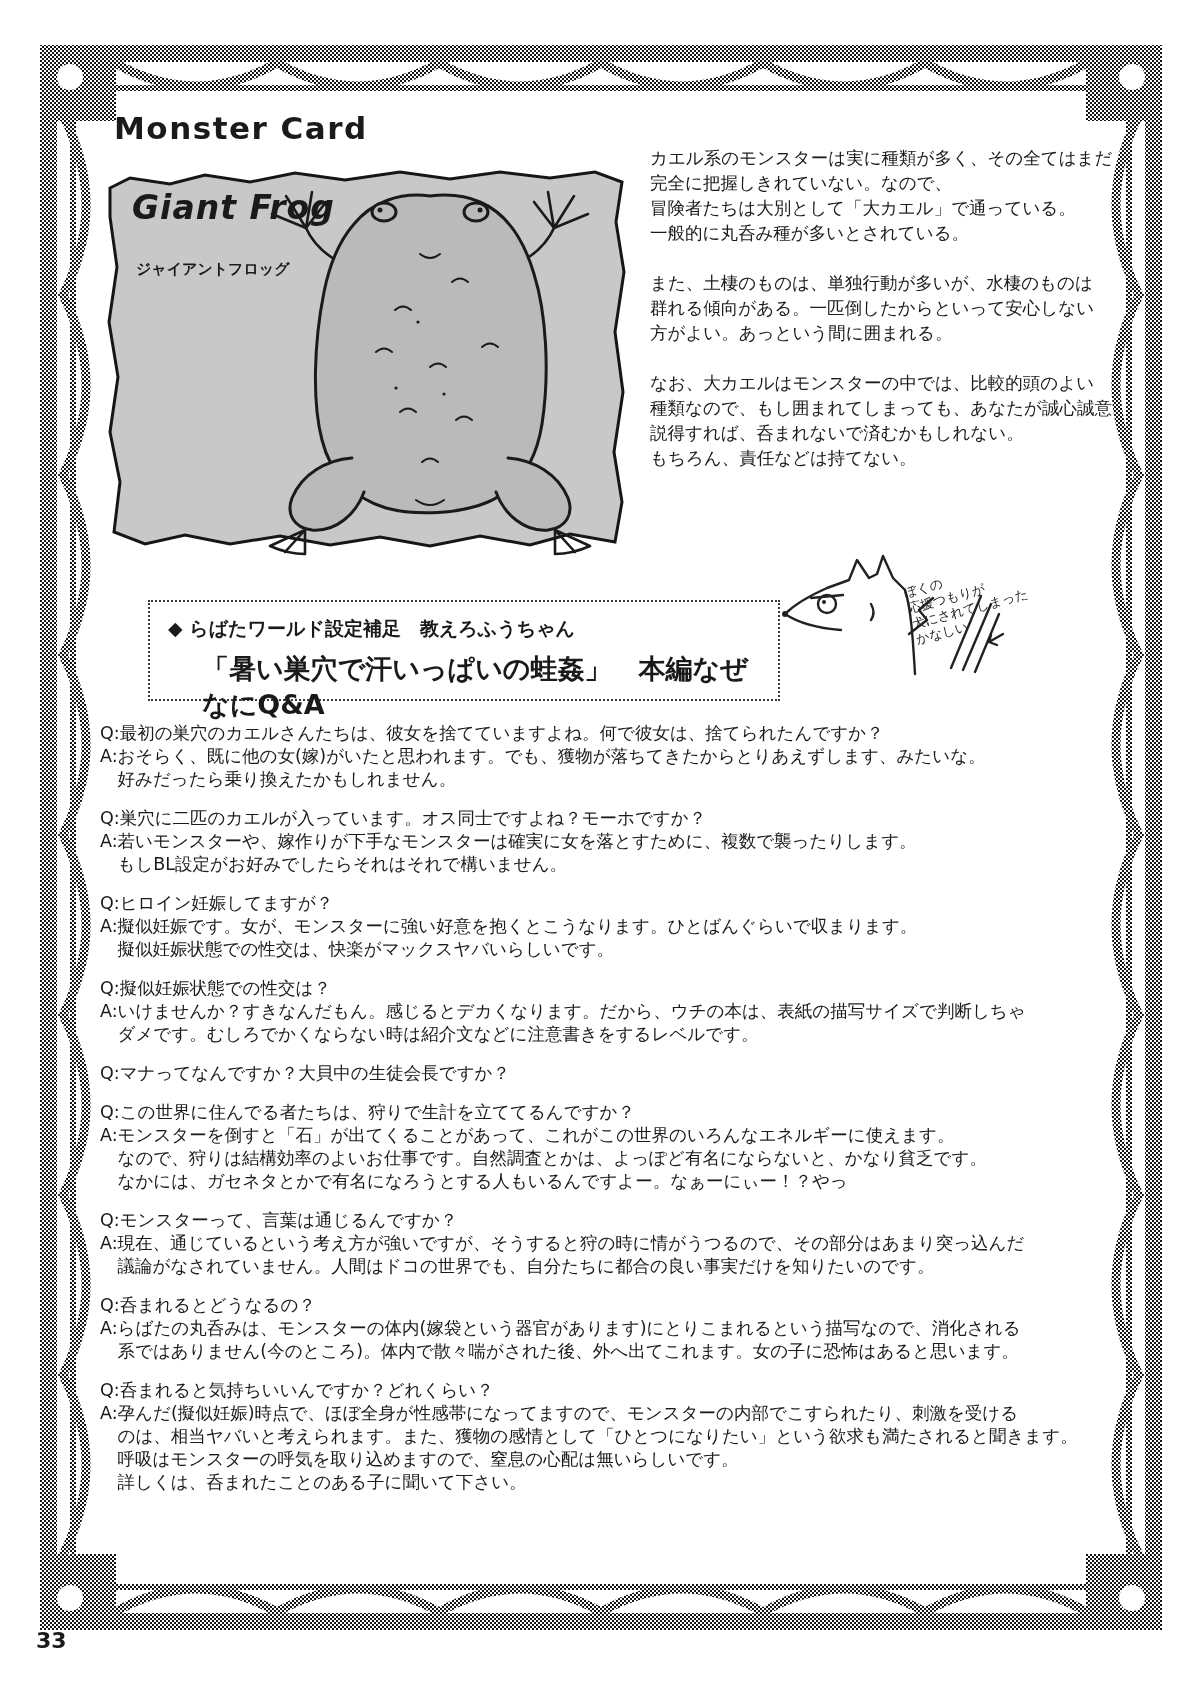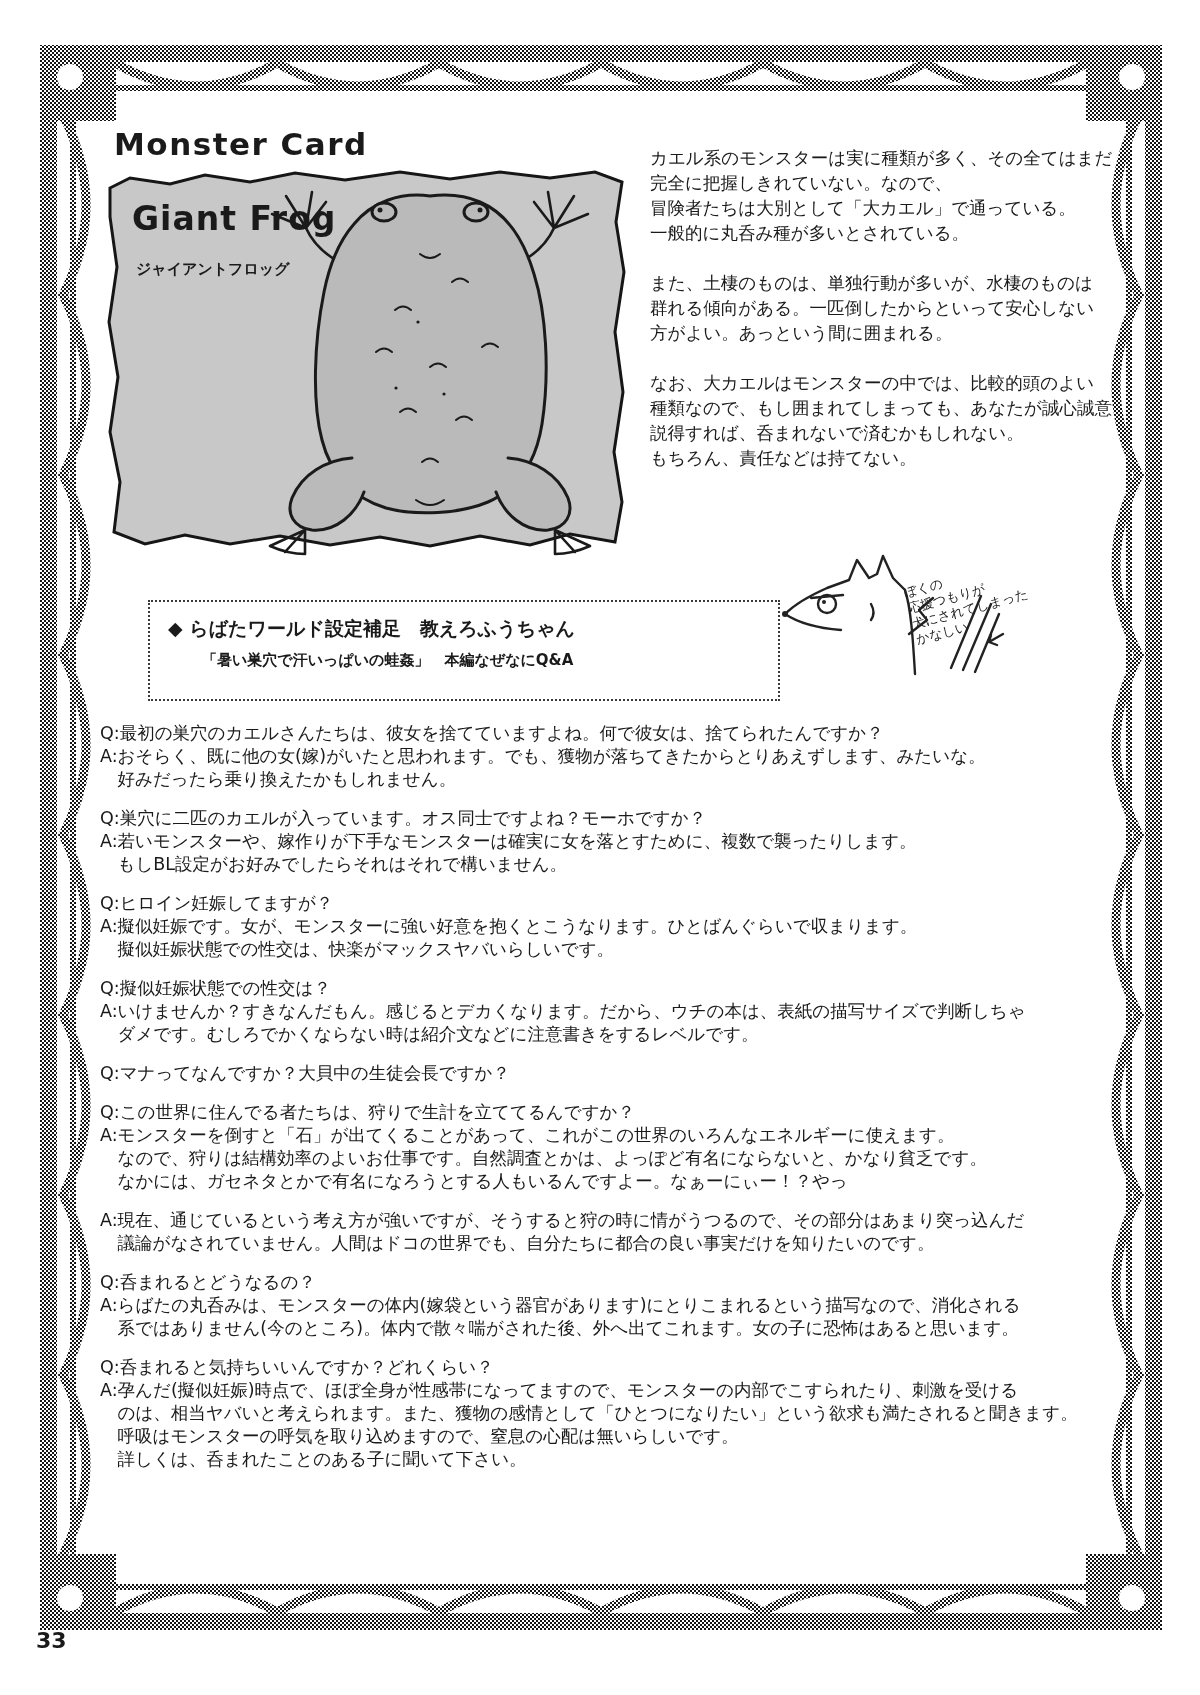--- a/index.html
+++ b/index.html
@@ -1,36 +1,36 @@
 <!DOCTYPE html>
 <html><head>
 <meta charset="utf-8">
 <style>
   html,body{margin:0;padding:0;background:#ffffff;}
   .page{position:relative;width:1200px;height:1695px;background:#fff;overflow:hidden;
         font-family:"DejaVu Sans",sans-serif;color:#1a1a1a;}
   .frame-svg{position:absolute;left:0;top:0;z-index:1;pointer-events:none;}
   .content{position:absolute;left:0;top:0;width:1200px;height:1695px;z-index:2;}
 
-  .page-title{position:absolute;left:114px;top:126px;font-size:31px;font-weight:bold;
+  .page-title{position:absolute;left:114px;top:110px;font-size:31px;font-weight:bold;
               letter-spacing:1.5px;}
 
   .card{position:absolute;left:100px;top:162px;width:532px;height:396px;}
   .card svg{position:absolute;left:0;top:0;}
-  .card-name-en{position:absolute;left:32px;top:37px;font-size:33px;font-weight:bold;letter-spacing:1px;}
+  .card-name-en{position:absolute;left:32px;top:26px;font-size:33px;font-weight:bold;letter-spacing:1px;font-style:italic;}
   .card-name-jp{position:absolute;left:36px;top:70px;font-size:15px;font-weight:600;margin-top:28px;}
 
   .desc-col{position:absolute;left:650px;top:146px;width:472px;font-size:17.5px;line-height:25px;
             font-weight:400;}
   .para{white-space:pre-line;margin:0 0 25px 0;}
 
   .qa-box{position:absolute;left:148px;top:600px;width:632px;height:101px;box-sizing:border-box;
           border:2px dotted #3a3a3a;padding:14px 10px 0 18px;}
   .qa-box-line1{font-size:19px;font-weight:600;}
-  .qa-box-line2{font-size:15px;font-weight:600;margin-top:9px;padding-left:34px;}
+  .qa-box-line2{font-size:27px;font-weight:600;margin-top:9px;padding-left:34px;}
 
   .doodle{position:absolute;left:775px;top:548px;width:255px;height:132px;}
   .doodle-note{position:absolute;left:902px;top:586px;width:200px;font-size:13px;line-height:16px;
                white-space:pre-line;transform:rotate(-15deg);transform-origin:left top;color:#222;}
 
   .qa-list{position:absolute;left:100px;top:722px;width:1018px;font-size:17.5px;line-height:23px;}
   .qa-item{margin:0 10px 16px 0;}
   .qa-q{white-space:pre-line;}
   .qa-a{white-space:pre-line;}
 
@@ -190,20 +190,21 @@
       <div class="qa-item">
         <div class="qa-q">Q:マナってなんですか？大貝中の生徒会長ですか？</div>
       </div>
       <div class="qa-item">
         <div class="qa-q">Q:この世界に住んでる者たちは、狩りで生計を立ててるんですか？</div>
         <div class="qa-a">A:モンスターを倒すと「石」が出てくることがあって、これがこの世界のいろんなエネルギーに使えます。
 　なので、狩りは結構効率のよいお仕事です。自然調査とかは、よっぽど有名にならないと、かなり貧乏です。
 　なかには、ガセネタとかで有名になろうとする人もいるんですよー。なぁーにぃー！？やっ</div>
       </div>
       <div class="qa-item">
+        <div class="qa-q">Q:モンスターって、言葉は通じるんですか？</div>
         <div class="qa-a">A:現在、通じているという考え方が強いですが、そうすると狩の時に情がうつるので、その部分はあまり突っ込んだ
 　議論がなされていません。人間はドコの世界でも、自分たちに都合の良い事実だけを知りたいのです。</div>
       </div>
       <div class="qa-item">
         <div class="qa-q">Q:呑まれるとどうなるの？</div>
         <div class="qa-a">A:らばたの丸呑みは、モンスターの体内(嫁袋という器官があります)にとりこまれるという描写なので、消化される
 　系ではありません(今のところ)。体内で散々喘がされた後、外へ出てこれます。女の子に恐怖はあると思います。</div>
       </div>
       <div class="qa-item">
         <div class="qa-q">Q:呑まれると気持ちいいんですか？どれくらい？</div>

